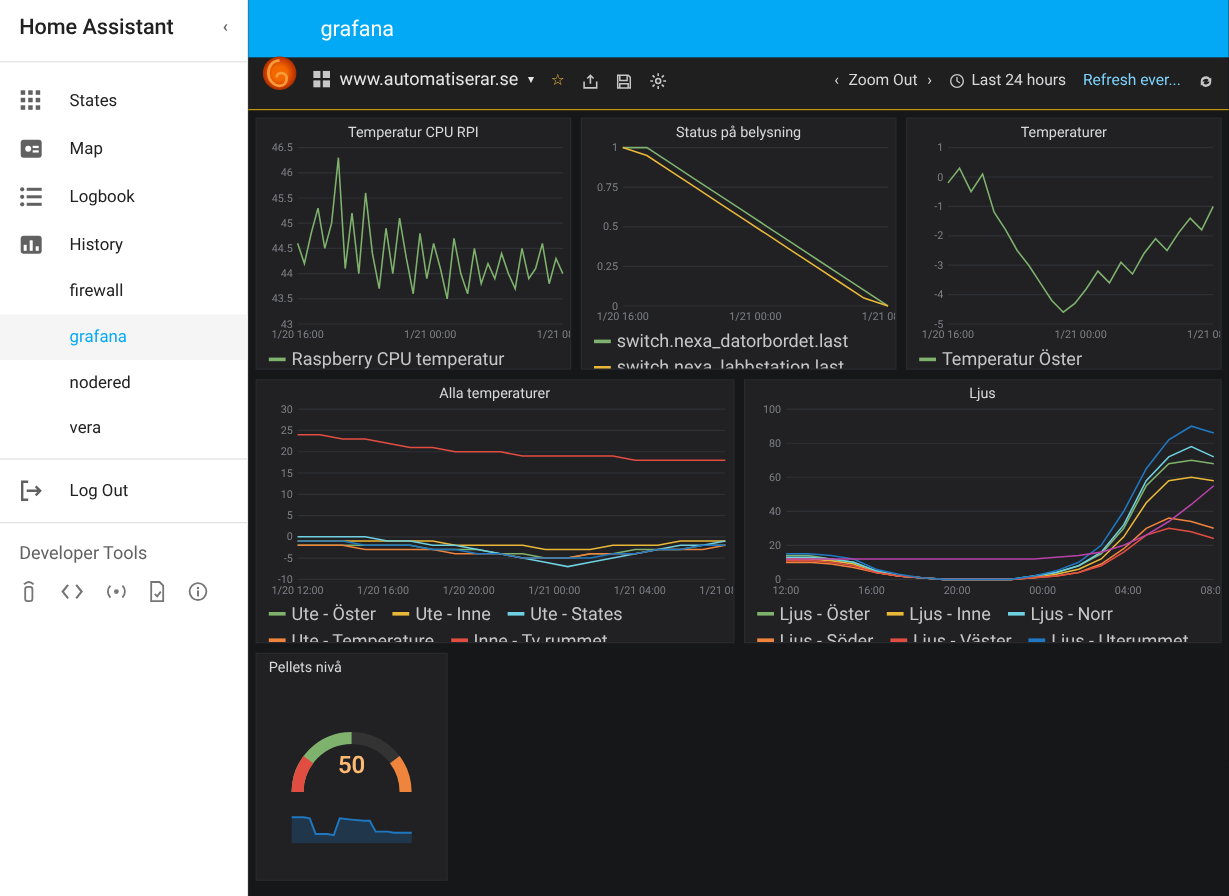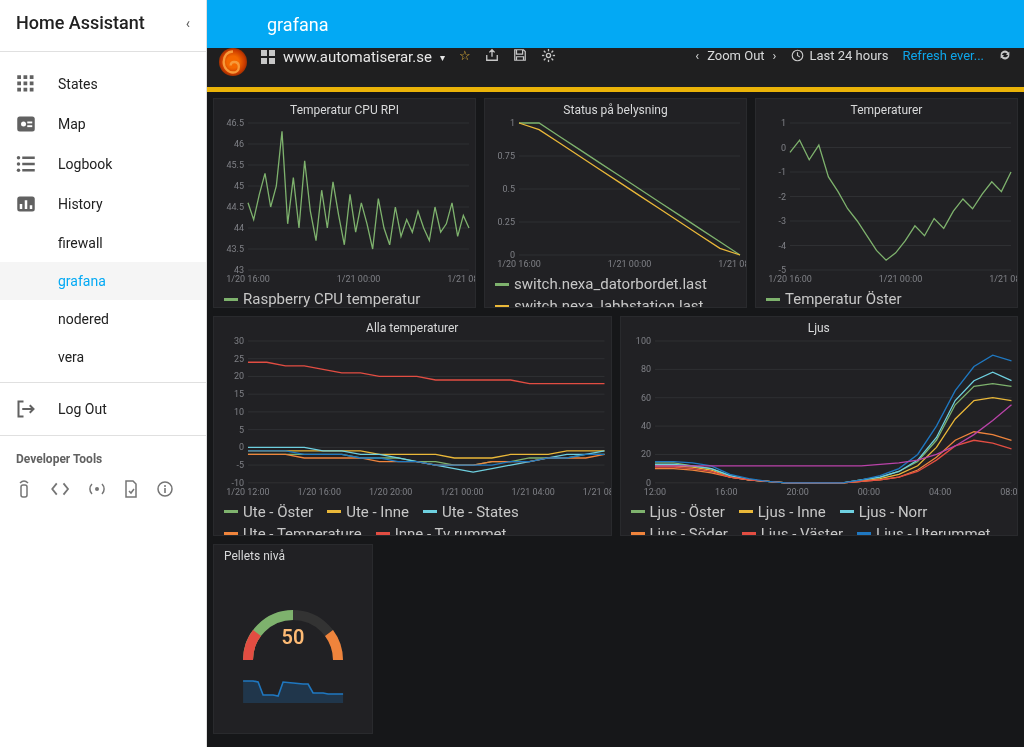--- a/index.html
+++ b/index.html
@@ -9,36 +9,36 @@
   .sidebar { width: 207px; background: #fff; border-right: 1px solid #e0e0e0; display: flex; flex-direction: column; }
   .sidebar-header { display: flex; align-items: center; justify-content: space-between; padding: 12px 16px; font-size: 18px; font-weight: 500; color: #212121; }
   .sidebar-header .chev { font-size: 14px; color: #616161; cursor: pointer; }
   .nav { padding-top: 6px; }
   .nav-item { display: flex; align-items: center; gap: 22px; padding: 10px 16px; font-size: 14px; color: #212121; cursor: pointer; }
   .nav-item.active { color: #03a9f4; background: #f5f5f5; }
   .nav-item .icon { width: 20px; text-align: center; color: #616161; font-size: 15px; }
   .nav-item.active .icon { color: #03a9f4; }
   .nav-item.noicon .icon { visibility: hidden; }
   .divider { height: 1px; background: #e0e0e0; margin: 6px 0; }
-  .dev-title { padding: 10px 16px 6px; font-size: 12px; color: #616161; font-weight: 700; }
+  .dev-title { padding: 10px 16px 6px; font-size: 15px; color: #616161; font-weight: 400; }
   .dev-icons { display: flex; gap: 18px; padding: 8px 16px 12px; color: #757575; }
   .dev-icons span { cursor: pointer; font-size: 16px; display: inline-flex; }
   
   .main { flex: 1; display: flex; flex-direction: column; background: #161719; }
   .topbar { height: 48px; background: #03a9f4; display: flex; align-items: center; padding: 0 24px 0 60px; color: #fff; font-size: 18px; }
   
-  .gtool { height: 44px; background: #1f1f20; display: flex; align-items: flex-start; padding: 0 12px; gap: 14px; color: #d8d9da; font-size: 13px; border-bottom: 5px solid #eab308; }
+  .gtool { height: 44px; background: #1f1f20; display: flex; align-items: flex-end; padding: 16px 12px; gap: 14px; color: #d8d9da; font-size: 13px; border-bottom: 1px solid #eab308; }
   .gtool .logo { width: 28px; height: 28px; border-radius: 50%; background: radial-gradient(circle at 50% 50%, #f46800 30%, #c93a00 60%, #2a1400 100%); display: flex; align-items: center; justify-content: center; color: #ffb36b; font-weight: 700; }
   .gtool .dash { display: flex; align-items: center; gap: 8px; cursor: pointer; color: #e6e6e6; font-size: 15px; }
   .gtool .sp { flex: 1; }
   .gtool .btn { cursor: pointer; color: #c7c7c7; }
   .gtool .star { color: #eab839; }
   .gtool .zoom { display: flex; align-items: center; gap: 8px; }
   .gtool .time { display: flex; align-items: center; gap: 6px; }
-  .gtool .refresh { color: #0ea5e9; max-width: 90px; overflow: hidden; text-overflow: ellipsis; white-space: nowrap; }
+  .gtool .refresh { color: #7dd3fc; max-width: 90px; overflow: hidden; text-overflow: ellipsis; white-space: nowrap; }
   
   .dash-area { flex: 1; overflow: auto; padding: 6px; display: flex; flex-direction: column; gap: 8px; background: #161719; }
   .row { display: flex; gap: 8px; }
   .panel { background: #212124; border: 1px solid #292a2d; display: flex; flex-direction: column; overflow: hidden; }
   .panel .title { text-align: center; color: #d8d9da; font-size: 12px; padding: 4px 0 2px; }
   .panel .plot { flex: 1; position: relative; }
   .panel .legend { padding: 4px 10px 6px; display: flex; flex-wrap: wrap; gap: 4px 14px; font-size: 15px; color: #c7c7c7; }
   .legend .it { display: flex; align-items: center; gap: 5px; white-space: nowrap; }
   .legend .sw { width: 14px; height: 3px; }
   

